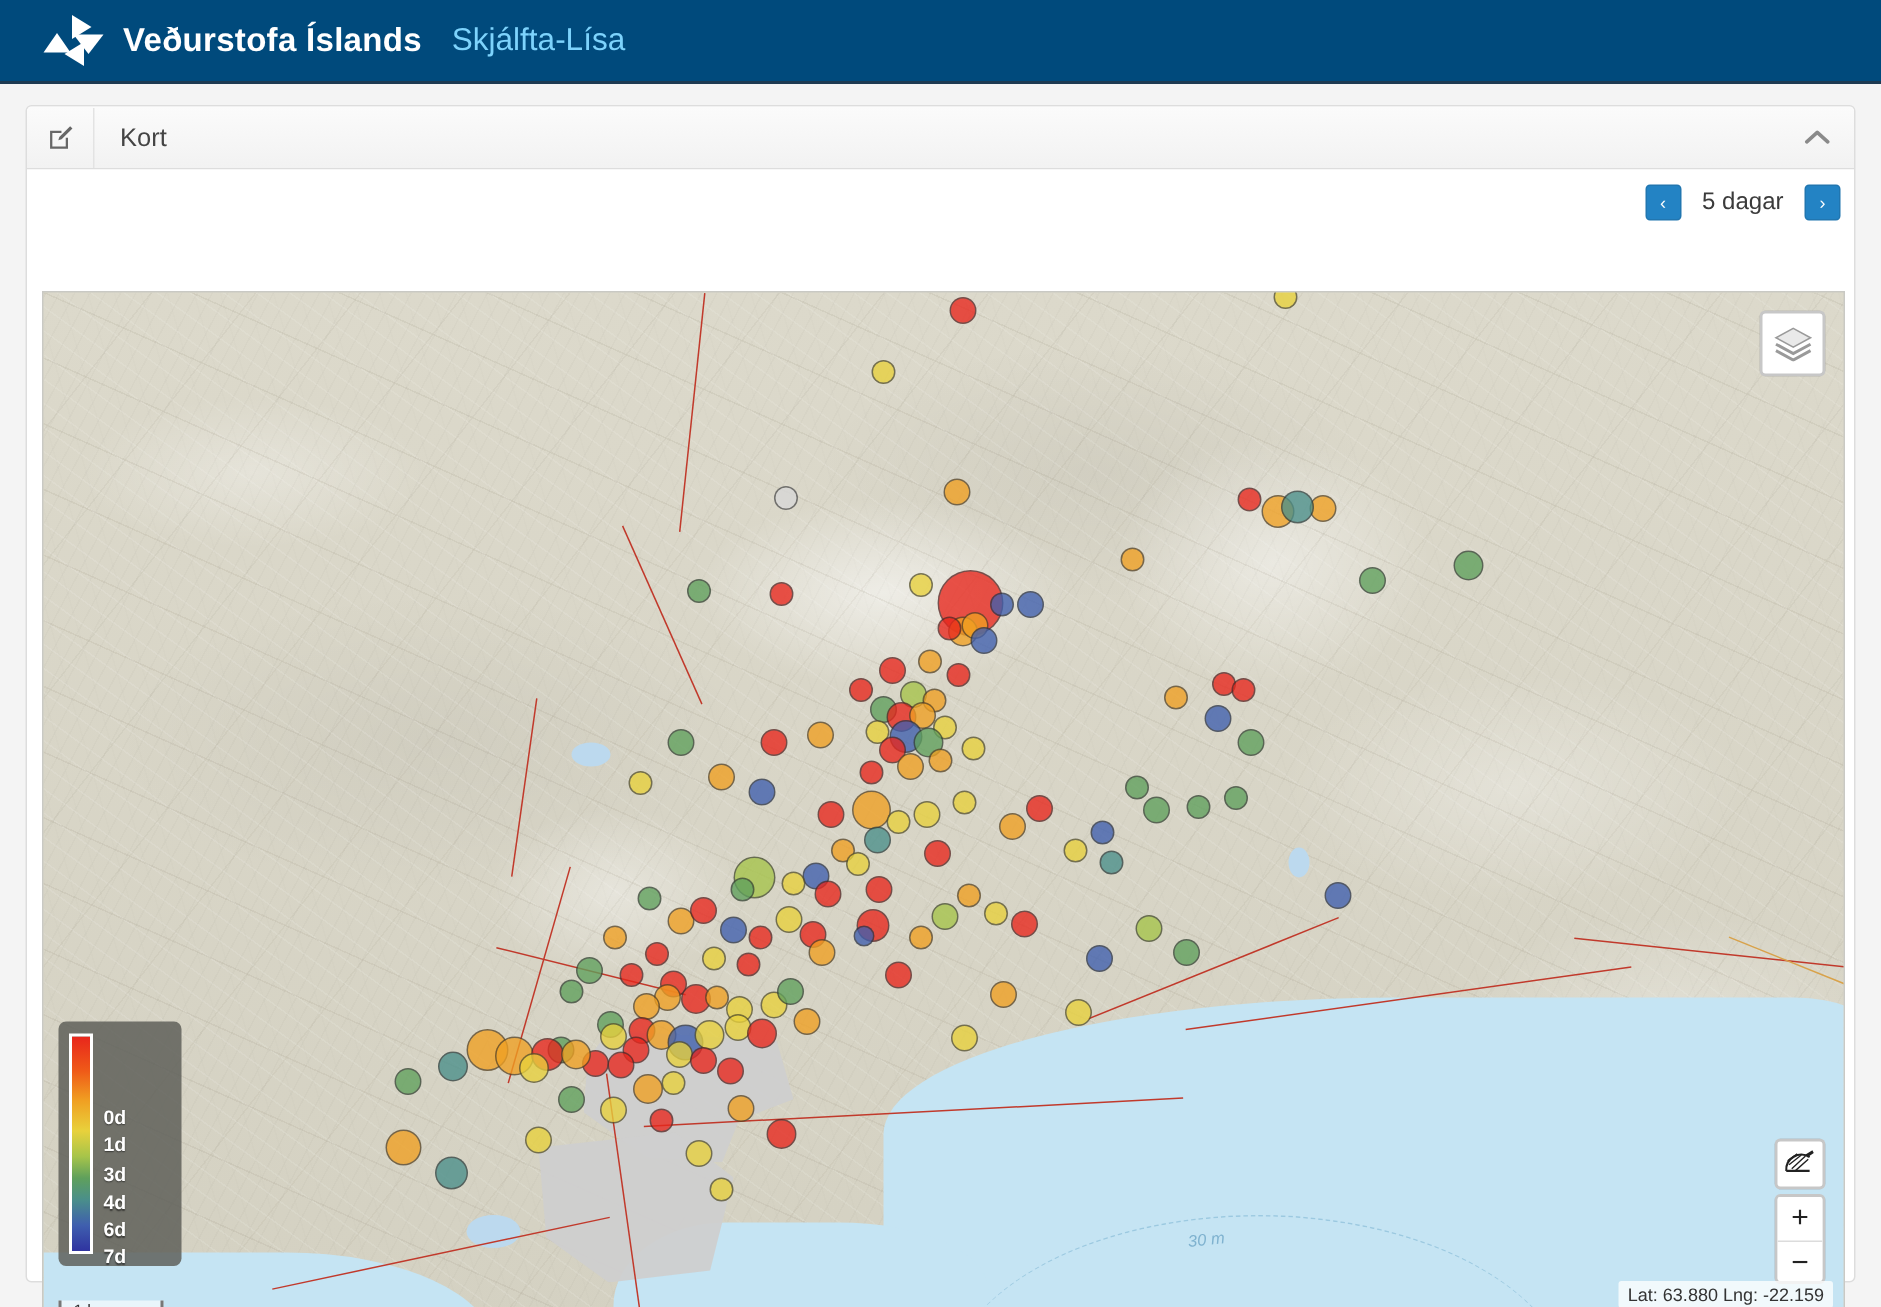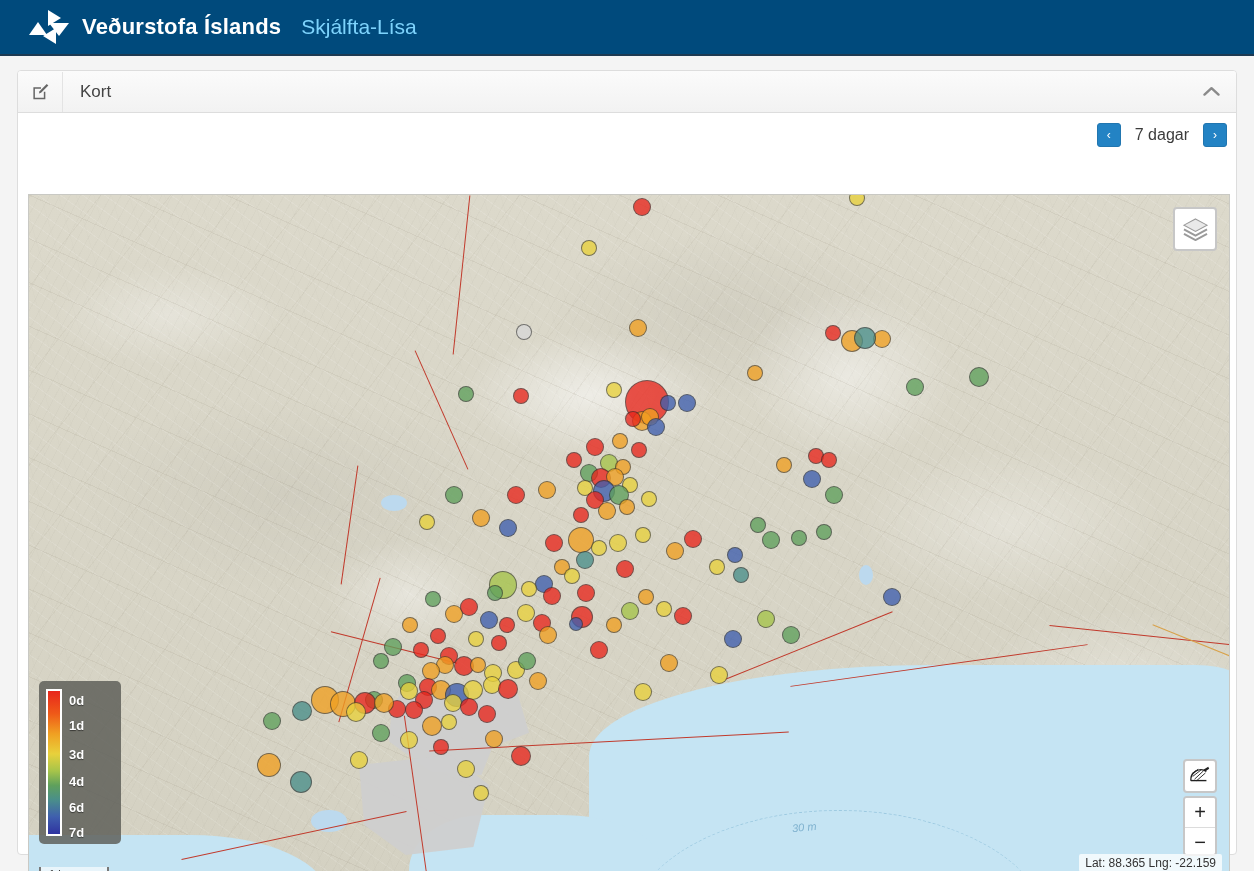--- a/index.html
+++ b/index.html
@@ -186,21 +186,21 @@
     box-sizing:border-box;padding:8px 7px;
     display:flex;
   }
   .legend-bar{
     width:16px;height:147px;border:2px solid #ffffff;box-sizing:border-box;
     background:linear-gradient(to bottom,
       #e8261c 0%, #ef5a18 16%, #f0a022 30%, #e8d13c 44%,
       #a6c44a 56%, #5fa05c 66%, #4a8f8a 76%, #3f5fae 88%, #2f33a0 100%);
   }
   .legend-labels{
-    position:relative;flex:1;margin-left:7px;
+    position:relative;flex:1;margin-left:7px;margin-top:44px;
   }
   .legend-labels span{
     position:absolute;left:0;color:#ffffff;font-size:13px;font-weight:bold;
     text-shadow:0 1px 1px rgba(0,0,0,.5);
   }
 
   
   .scale{
     position:absolute;left:10px;bottom:12px;
     min-width:70px;height:17px;
@@ -265,21 +265,21 @@
       <svg width="17" height="11" viewBox="0 0 17 11">
         <path d="M1.5 8.6 L8.5 2.2 L15.5 8.6" stroke="#8a8a8a" stroke-width="2.4" fill="none" stroke-linecap="round" stroke-linejoin="round"></path>
       </svg>
     </div>
   </div>
 
   <div class="panel-body">
 
     <div class="pager-row">
       <div class="pg-btn">‹</div>
-      <div class="pg-label">7 dagar</div>
+      <div class="pg-label">5 dagar</div>
       <div class="pg-btn">›</div>
     </div>
 
     <div class="map">
       <div class="map-inner">
 
         <div class="terrain"></div>
         <div class="terrain-tex"></div>
         <div class="contour-net"></div>
 
@@ -489,18 +489,18 @@
             <path d="M4 12.5 L13 5.5 M6 15.5 L16 6.2 M3 9.6 L10 4.6 M8.5 17 L18 8.6" stroke="#222" stroke-width="1"></path>
             <path d="M16 5 L21 2 L22 4 L17.5 7 Z" fill="#222"></path>
           </svg>
         </div>
 
         <div class="ctl ctl-zoom">
           <div class="zbtn top">+</div>
           <div class="zbtn">−</div>
         </div>
 
-        <div class="coords">Lat: 88.365 Lng: -22.159</div>
+        <div class="coords">Lat: 63.880 Lng: -22.159</div>
 
       </div>
     </div>
   </div>
 </div>
 
 </body></html>

